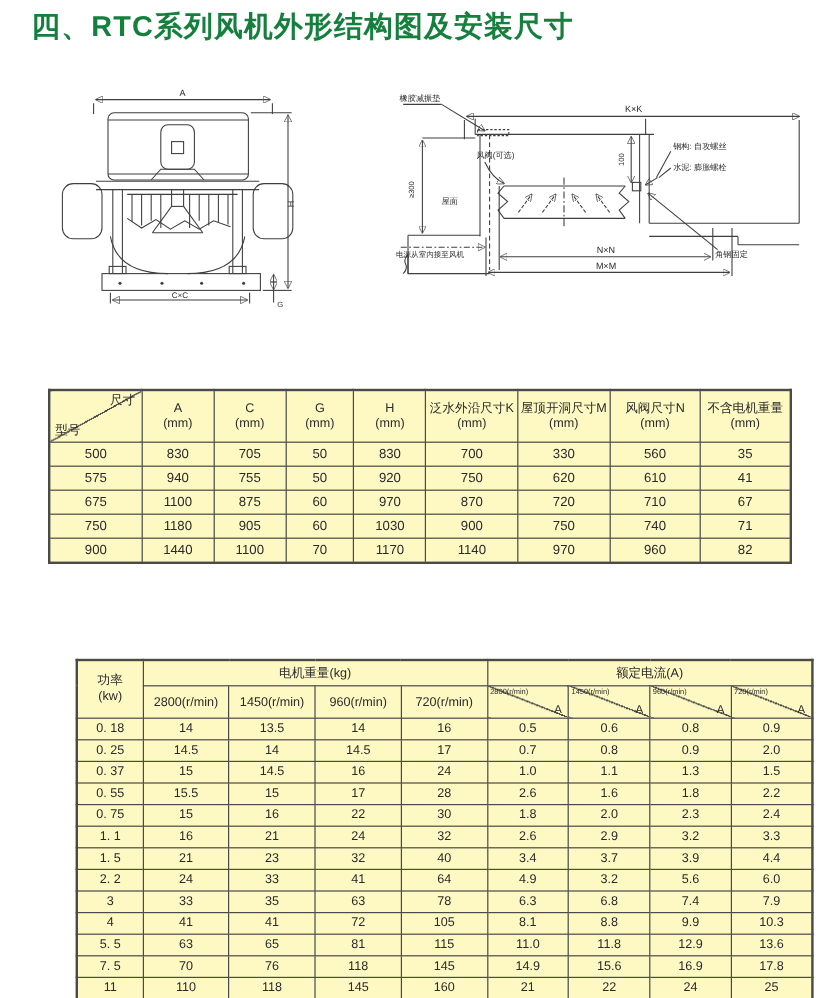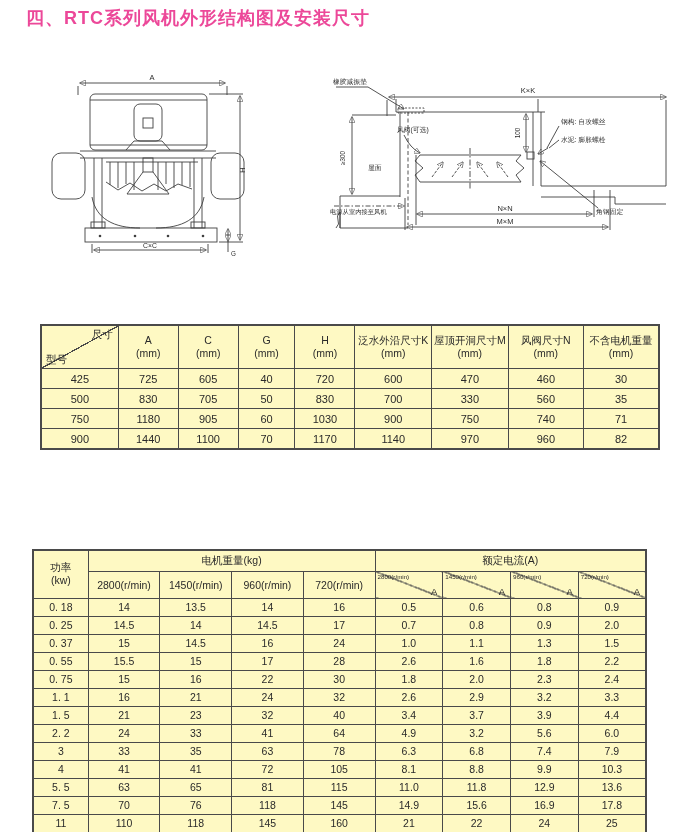--- a/index.html
+++ b/index.html
@@ -2,22 +2,22 @@
 <html><head>
 <meta charset="utf-8">
 <style>
   html,body{margin:0;padding:0;}
   body{
     width:700px;height:832px;position:relative;background:#ffffff;
     font-family:"Liberation Sans", sans-serif;color:#222;overflow:hidden;
   }
   
   .page-title{
-    position:absolute;top:6px;left:26px;font-size:18px;font-weight:bold;
-    letter-spacing:1px;color:#ec4899;
+    position:absolute;top:6px;left:26px;font-size:24px;font-weight:bold;
+    letter-spacing:1px;color:#15803d;
   }
   
   svg.drawings{position:absolute;top:0;left:0;}
   svg.drawings line, svg.drawings path, svg.drawings rect, svg.drawings polyline{
     stroke:#3f3f3f;fill:none;stroke-width:0.9;
   }
   svg.drawings text{fill:#2c2c2c;stroke:none;font-family:"Liberation Sans",sans-serif;}
   .dimtxt{font-size:7.5px;}
   .smalltxt{font-size:6.8px;}
   .tinytxt{font-size:6.3px;}
@@ -37,21 +37,21 @@
   .hdr-2line div{line-height:13px;}
   .corner{
     position:relative;padding:0;
     background:linear-gradient(to bottom right,
       transparent calc(50% - 0.6px), #4a4a4a calc(50% - 0.6px),
       #4a4a4a calc(50% + 0.6px), transparent calc(50% + 0.6px));
   }
   .corner .c-top{position:absolute;top:3px;right:5px;font-size:10.5px;}
   .corner .c-bottom{position:absolute;bottom:3px;left:4px;font-size:10.5px;}
   
-  .motor-table{position:absolute;top:549px;left:32px;width:615px;}
+  .motor-table{position:absolute;top:549px;left:63px;width:615px;}
   .motor-table th{font-size:10.5px;}
   .motor-table td{height:17px;font-size:10.5px;}
   .group-hdr{height:21px;}
   .sub-hdr{height:27px;}
   .diag{
     position:relative;padding:0;
     background:linear-gradient(to top right,
       transparent calc(50% - 0.6px), #4a4a4a calc(50% - 0.6px),
       #4a4a4a calc(50% + 0.6px), transparent calc(50% + 0.6px));
   }
@@ -263,40 +263,51 @@
         <div>(mm)</div>
       </th>
       <th class="hdr-2line">
         <div>不含电机重量</div>
         <div>(mm)</div>
       </th>
     </tr>
   </thead>
   <tbody>
       <tr>
-        <td>425</td>
-        <td>725</td>
-        <td>605</td>
-        <td>40</td>
-        <td>720</td>
-        <td>600</td>
-        <td>470</td>
-        <td>460</td>
-        <td>30</td>
-      </tr>
-      <tr>
         <td>500</td>
         <td>830</td>
         <td>705</td>
         <td>50</td>
         <td>830</td>
         <td>700</td>
         <td>330</td>
         <td>560</td>
         <td>35</td>
+      </tr>
+      <tr>
+        <td>575</td>
+        <td>940</td>
+        <td>755</td>
+        <td>50</td>
+        <td>920</td>
+        <td>750</td>
+        <td>620</td>
+        <td>610</td>
+        <td>41</td>
+      </tr>
+      <tr>
+        <td>675</td>
+        <td>1100</td>
+        <td>875</td>
+        <td>60</td>
+        <td>970</td>
+        <td>870</td>
+        <td>720</td>
+        <td>710</td>
+        <td>67</td>
       </tr>
       <tr>
         <td>750</td>
         <td>1180</td>
         <td>905</td>
         <td>60</td>
         <td>1030</td>
         <td>900</td>
         <td>750</td>
         <td>740</td>

